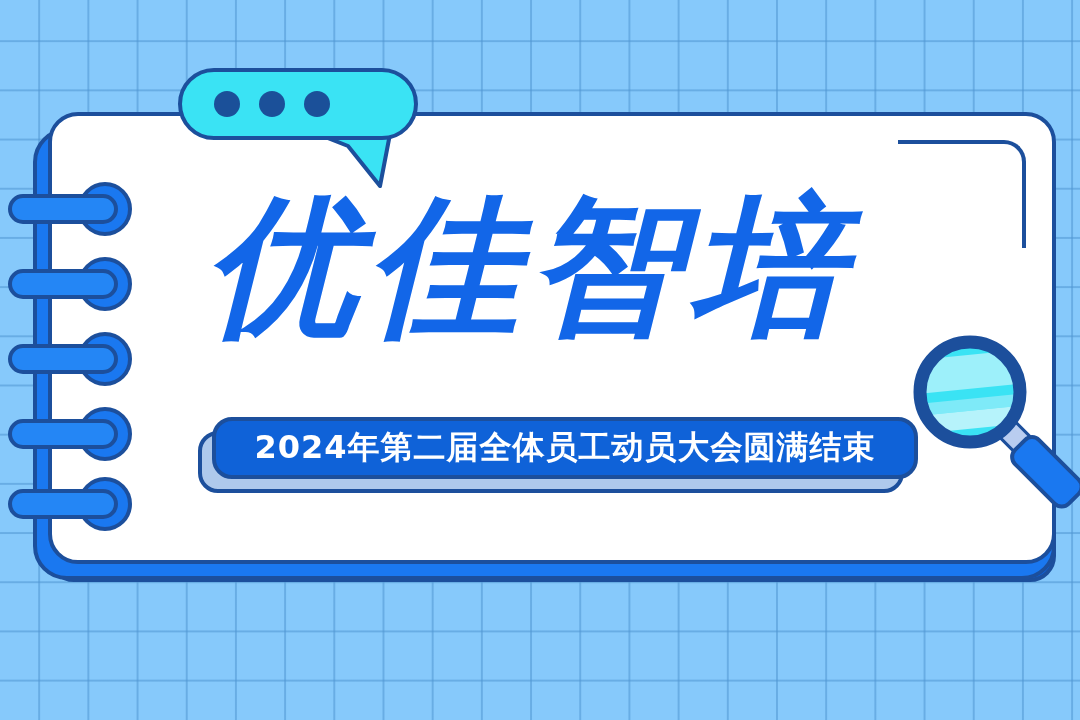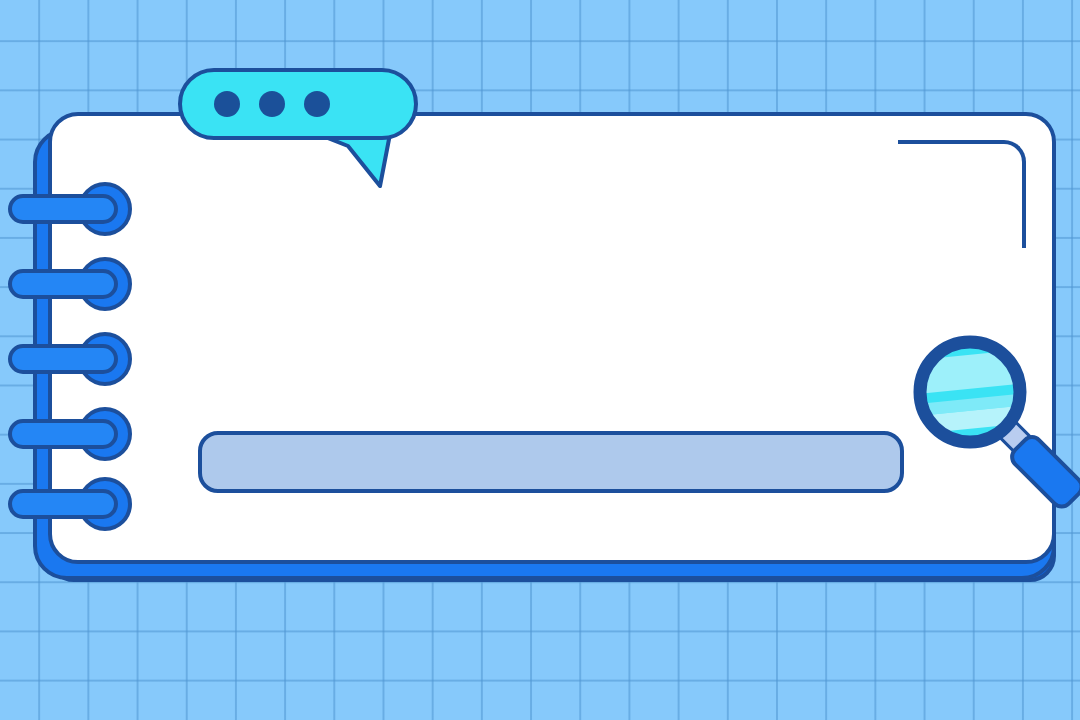--- a/index.html
+++ b/index.html
@@ -182,23 +182,27 @@
     <div class="bubble-dots">
       <i></i>
       <i></i>
       <i></i>
     </div>
   </div>
 
   <div class="corner-dash"></div>
   <div class="corner-bracket"></div>
 
+  <div class="title">优佳智培</div>
 
   <div class="subtitle-wrap">
     <div class="subtitle-shadow"></div>
+    <div class="subtitle-banner">
+      <span class="subtitle-text">2024年第二届全体员工动员大会圆满结束</span>
+    </div>
   </div>
 
   <svg class="magnifier" viewBox="0 0 172 180">
     <defs>
       <clipPath id="lensClip">
         <circle cx="62" cy="62" r="50"></circle>
       </clipPath>
     </defs>
 
     <g>

